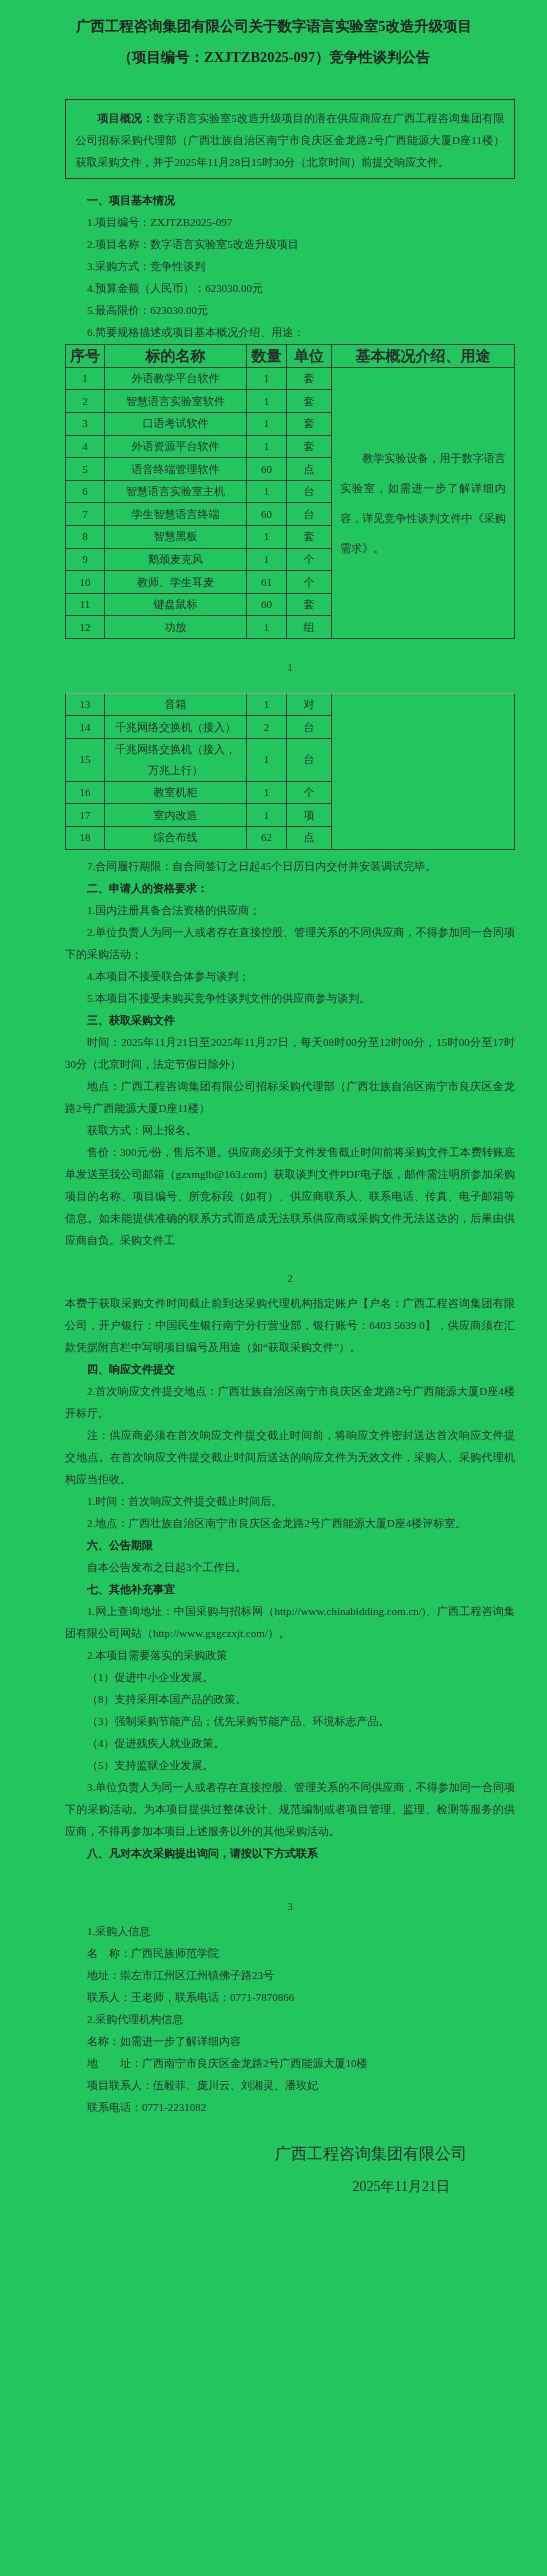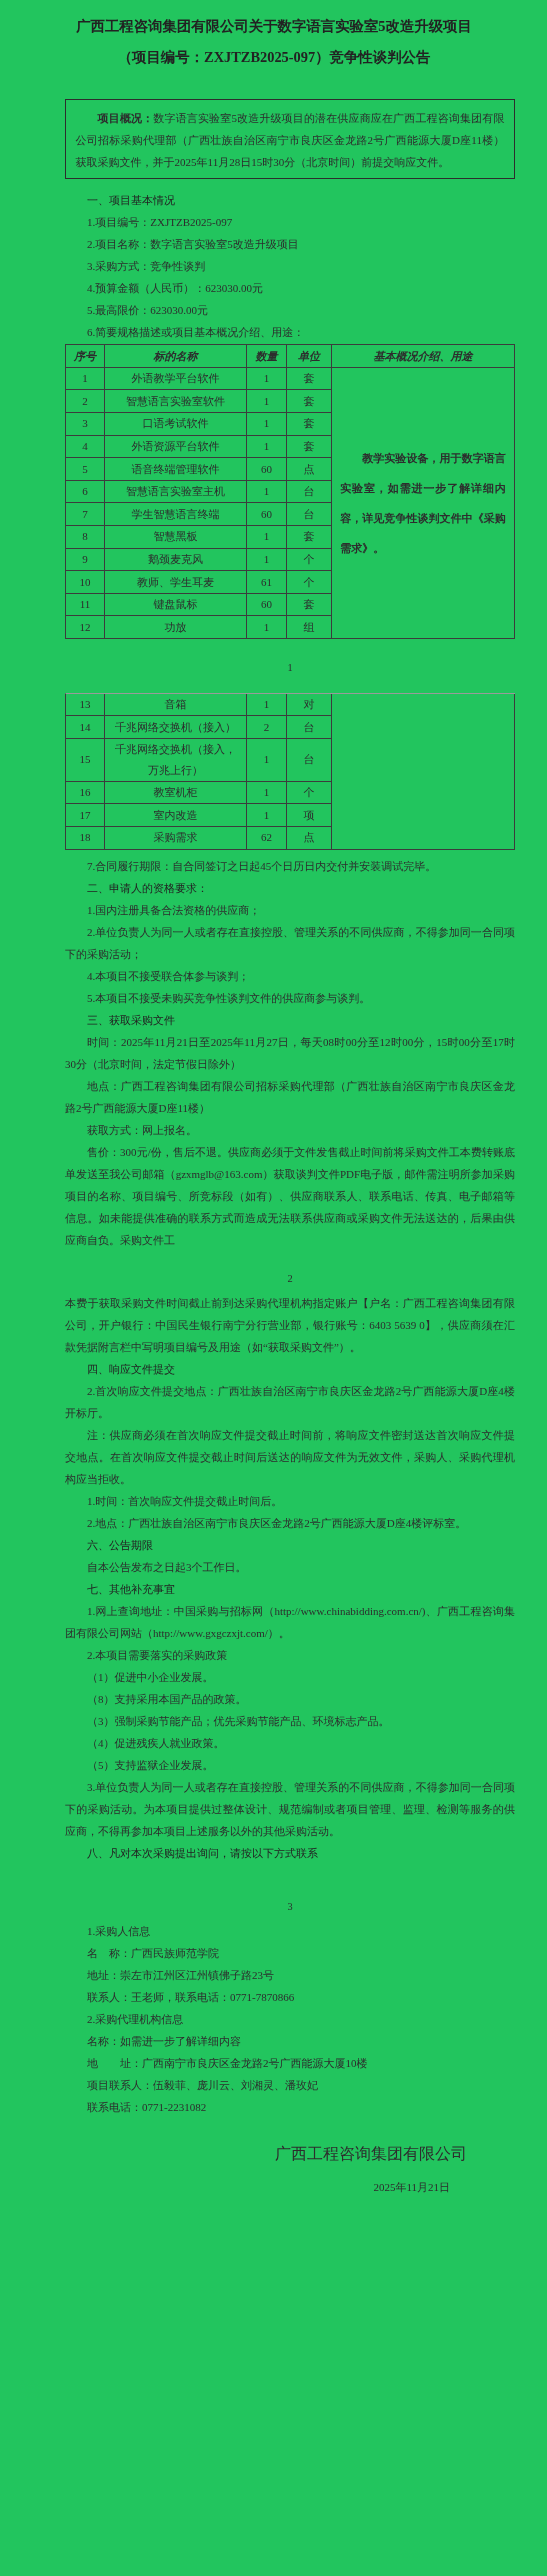--- a/index.html
+++ b/index.html
@@ -19,21 +19,21 @@
     text-align: center;
     font-weight: bold;
     font-size: 14.4px;
     line-height: 31px;
     color: #222;
   }
   .content { padding: 0 33px 0 65px; }
   p { margin: 0; }
   .para { line-height: 22px; text-indent: 2em; text-align: justify; }
   .noindent { text-indent: 0; }
-  .heading { line-height: 22px; text-indent: 2em; font-weight: normal; color:#222; }
+  .heading { line-height: 22px; text-indent: 2em; font-weight: bold; color:#222; }
   .bold { font-weight: bold; }
   .overview-box {
     margin-top: 26px;
     margin-bottom: 9.6px;
     border: 1.4px solid #2d2d2d;
     padding: 6.8px 9.6px 5.5px 9.6px;
     line-height: 22px;
   }
   
   .tbl { border-top: 0.7px solid #3c3c3c; border-left: 0.7px solid #3c3c3c; margin-top: 1.4px; }
@@ -48,41 +48,40 @@
     align-items: center;
     justify-content: center;
     text-align: center;
     padding: 0 2.7px;
     line-height: 21px;
   }
   .c0 { width: 39px; }
   .c1 { width: 142px; padding: 0 5.5px; }
   .c2 { width: 40px; }
   .c3 { width: 45px; }
-  .thead .tcell { font-size: 11px; font-style: italic; }
+  .thead .tcell { font-size: 15px; }
   .tbody-wrap { display: flex; align-items: stretch; }
   .tleft { display: flex; flex-direction: column; }
   .tmerged { flex: 1; align-items: center; }
   .usage-note {
     text-align: left;
     text-indent: 2em;
     line-height: 30px;
     padding: 0 5.5px;
     text-align: justify;
-    font-weight: bold;
   }
   .c4h { flex: 1; }
   .pagenum { text-align: center; font-size: 10.3px; line-height: 22px; color:#2d2d2d; }
   .pn1 { margin-top: 18px; margin-bottom: 13.7px; }
   .pn2 { margin-top: 16.4px; margin-bottom: 2.7px; }
   .pn3 { margin-top: 31.5px; margin-bottom: 2.7px; }
   .spacer-sm { height: 5.5px; }
   .signature { margin-top: 25px; }
   .sig-company { text-align: right; padding-right: 48px; line-height: 22px; font-size: 16px; }
-  .sig-date { text-align: right; padding-right: 65px; line-height: 22px; font-size: 11px; margin-top: 11px; }
+  .sig-date { text-align: right; padding-right: 65px; line-height: 22px; font-size: 14px; margin-top: 11px; }
 </style>
 </head>
 <body>
 
 <div class="page">
 
   <div class="doc-title">
     <div>广西工程咨询集团有限公司关于数字语言实验室5改造升级项目</div>
     <div>（项目编号：ZXJTZB2025-097）竞争性谈判公告</div>
   </div>
@@ -246,21 +245,21 @@
 
             <div class="trow">
               <div class="tcell c0">17</div>
               <div class="tcell c1">室内改造</div>
               <div class="tcell c2">1</div>
               <div class="tcell c3">项</div>
             </div>
 
             <div class="trow">
               <div class="tcell c0">18</div>
-              <div class="tcell c1">采购需求</div>
+              <div class="tcell c1">综合布线</div>
               <div class="tcell c2">62</div>
               <div class="tcell c3">点</div>
             </div>
           </div>
         <div class="tcell tmerged"></div>
       </div>
     </div>
 
     <div class="spacer-sm"></div>
 

